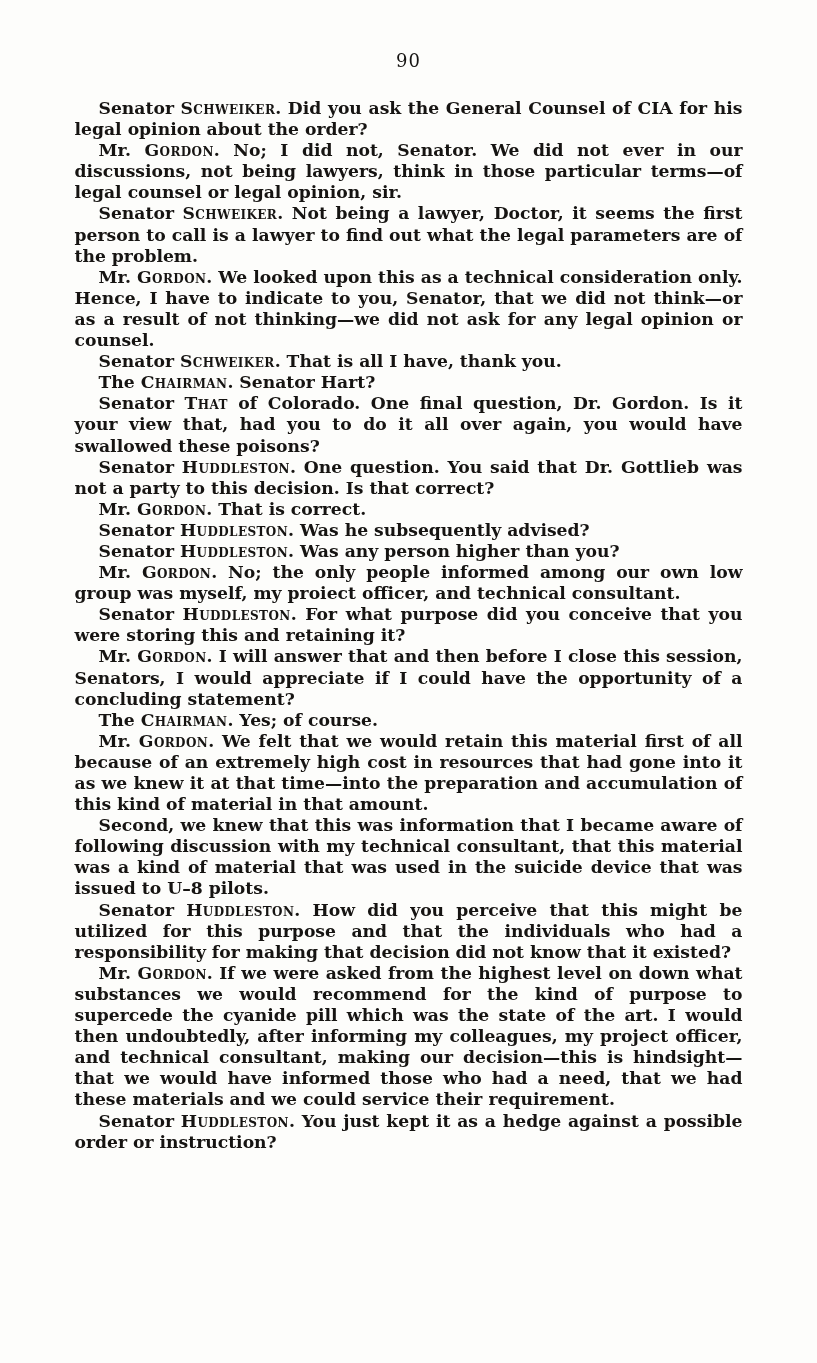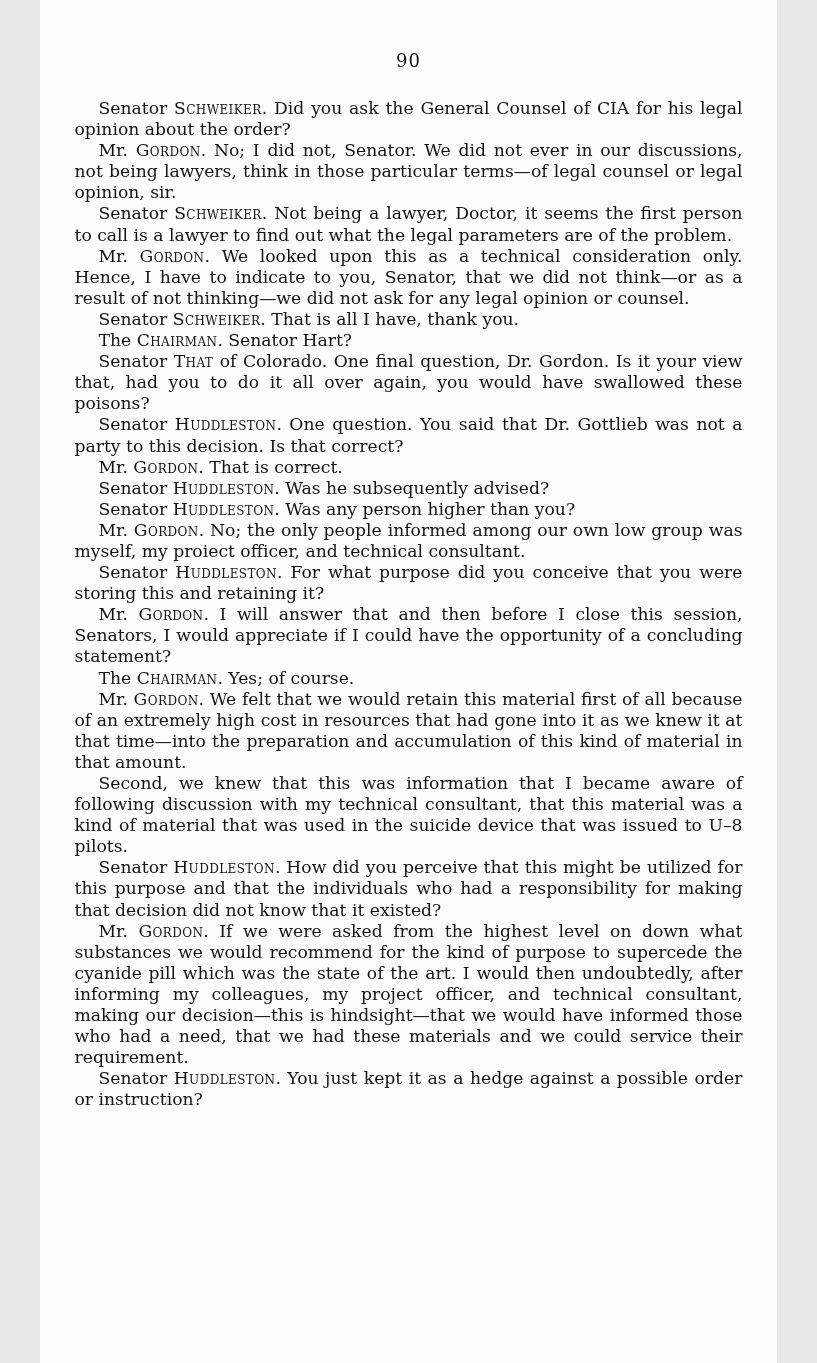--- a/index.html
+++ b/index.html
@@ -2,21 +2,21 @@
 <html><head>
 <meta charset="utf-8">
 <style>
   html, body {
     margin: 0;
     padding: 0;
     background: #e9e9e9;
   }
   .page {
     position: relative;
-    width: 737px;
+    width: 817px;
     height: 1363px;
     margin: 0 auto;
     background: #fdfdfb;
     color: #161412;
     font-family: "DejaVu Serif", "Liberation Serif", serif;
     overflow: hidden;
   }
   .page-number {
     padding-top: 50px;
     text-align: center;
@@ -29,20 +29,21 @@
     width: 668px;
     font-size: 17.2px;
     line-height: 21.1px;
     text-align: justify;
     text-justify: inter-word;
   }
   .transcript p {
     margin: 0;
     padding: 0;
     text-indent: 24px;
+    font-weight: bold;
   }
   .sc {
     font-variant: small-caps;
     letter-spacing: 0.4px;
   }
 </style>
 </head>
 <body>
 
 <div class="page">

